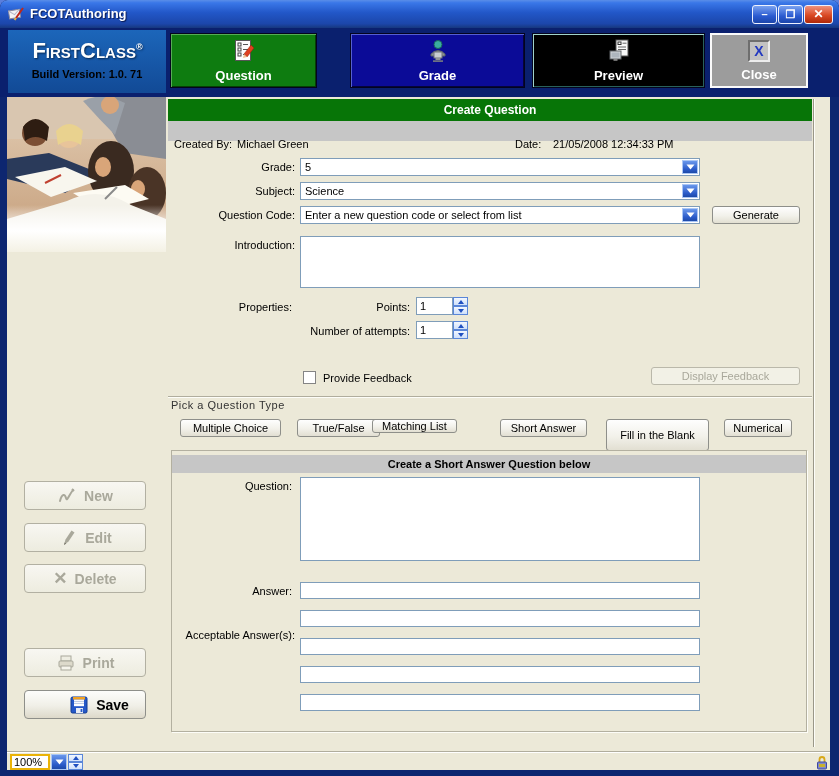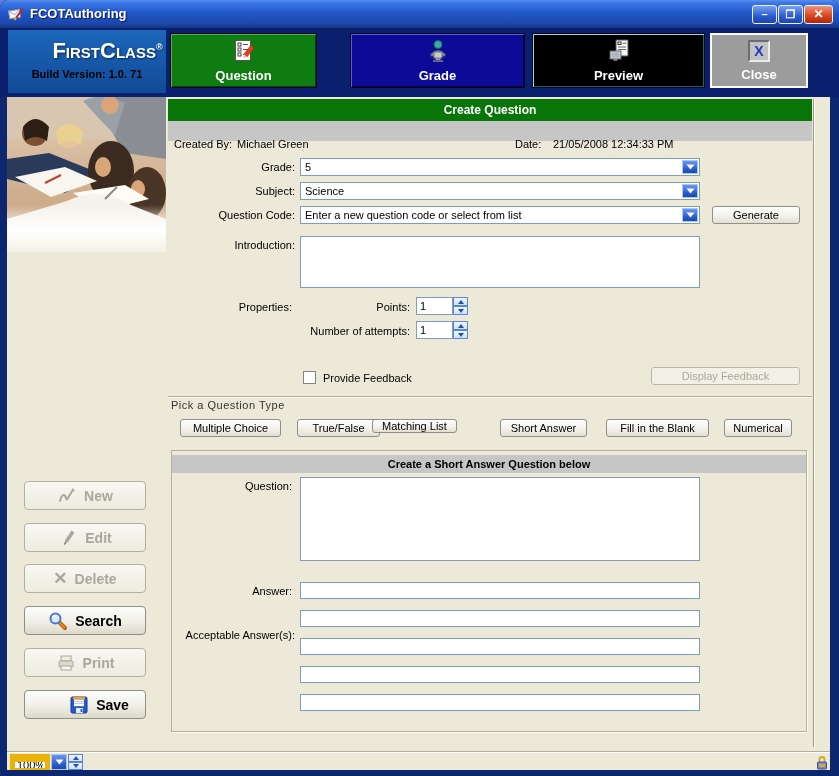--- a/index.html
+++ b/index.html
@@ -18,21 +18,21 @@
     color:#fff; font-weight:bold; text-align:center; line-height:17px; font-size:11px; cursor:default; }
   .winbtn.bmin  { left:752px; background:linear-gradient(180deg,#7aa2f0,#2a5ad0 60%,#1c46aa); }
   .winbtn.bmax  { left:778px; background:linear-gradient(180deg,#7aa2f0,#2a5ad0 60%,#1c46aa); }
   .winbtn.bclose{ left:804px; width:29px; background:linear-gradient(180deg,#f0927c,#da4a24 55%,#b02808); font-size:12px; }
 
   
   .band { position:absolute; left:0; top:28px; width:839px; height:69px; background:#0a206e; }
   .logo-panel { position:absolute; left:8px; top:2px; width:158px; height:63px;
     background:linear-gradient(180deg,#1c66ba,#124a96); }
   .logo-text { position:absolute; left:0; top:8px; width:159px; text-align:center; color:#fff;
-    font-weight:bold; font-size:22px; font-variant:small-caps; letter-spacing:0px; text-shadow:1px 1px 2px #06264e;margin-left:20px; }
+    font-weight:bold; font-size:22px; font-variant:small-caps; letter-spacing:0px; text-shadow:1px 1px 2px #06264e; }
   .logo-reg { font-size:9px; vertical-align:super; }
   .build-text { position:absolute; left:0; top:38px; width:158px; text-align:center; color:#000; font-weight:bold; font-size:11px; }
 
   .navbtn { position:absolute; top:5px; height:55px; border:1px solid #04041e; color:#fff; font-weight:bold; font-size:13px;
     display:flex; flex-direction:column; align-items:center; justify-content:flex-end; padding-bottom:4px; cursor:default; }
   .navbtn .navicon { flex:1; display:flex; align-items:center; justify-content:center; }
   .nav-question { left:170px; width:147px; background:#0e7c10; box-shadow:inset 1px 1px 0 #55ad55, inset -1px -1px 0 #053f05; }
   .nav-test     { left:350px; width:175px; background:#0b0b97; box-shadow:inset 1px 1px 0 #5560d0, inset -1px -1px 0 #04043c; }
   .nav-preview  { left:532px; width:173px; background:#000000; box-shadow:inset 1px 1px 0 #9ed2ca, inset -1px -1px 0 #29615b; }
   .nav-close    { left:710px; width:98px;  background:#9c9c9c; border:2px solid #fafafa; }
@@ -90,21 +90,21 @@
 
   .sep { position:absolute; left:168px; top:396px; width:644px; height:2px;
     border-top:1px solid #b0ad9d; border-bottom:1px solid #fdfdf8; }
 
   .groupbox { position:absolute; left:171px; top:450px; width:636px; height:282px;
     border:1px solid #b3b0a0; box-shadow:1px 1px 0 #fdfdf8; }
   .sa-header { position:absolute; left:172px; top:455px; width:634px; height:18px; background:#c6c6c6;
     font-weight:bold; font-size:11px; text-align:center; line-height:18px; }
 
   
-  .zoom-field { position:absolute; left:10px; top:754px; width:40px; height:16px; background:#eab308; border:5px solid #eab308; }
+  .zoom-field { position:absolute; left:10px; top:754px; width:40px; height:16px; background:#eab308; border:2px solid #eab308; }
   .zoom-field input { border:none; outline:none; width:100%; height:100%; padding:1px 2px; font:inherit; font-size:11px; }
   .zoom-arrow { position:absolute; left:51px; top:754px; width:16px; height:16px;
     background:linear-gradient(180deg,#6a98ec,#2a5ac8 70%,#1e4aa8); border:1px solid #aac6f4;
     display:flex; align-items:center; justify-content:center; cursor:default; }
   .zoom-spin { position:absolute; left:68px; top:754px; width:15px; height:16px; }
   .zoom-spin .spin-half { height:8px; }
   .zoom-spin .spin-dn { top:8px; }
   .lock { position:absolute; left:816px; top:755px; }
 </style>
 </head>
@@ -296,21 +296,21 @@
   <div class="lbl" style="left:323px; top:372px; width:120px; text-align:left;">Provide Feedback</div>
   <div class="xpbtn disabled" style="left:651px; top:367px; width:149px; height:18px;">Display Feedback</div>
 
   <div class="sep"></div>
   <div class="grouplbl" style="left:171px; top:399px;">Pick a Question Type</div>
 
   <div class="xpbtn" style="left:180px; top:419px; width:101px; height:18px;">Multiple Choice</div>
   <div class="xpbtn" style="left:297px; top:419px; width:83px;  height:18px;">True/False</div>
   <div class="xpbtn" style="left:372px; top:419px; width:85px;  height:14px;">Matching List</div>
   <div class="xpbtn" style="left:500px; top:419px; width:87px;  height:18px;">Short Answer</div>
-  <div class="xpbtn" style="left:606px; top:419px; width:103px; height:18px;">Fill in the Blank</div>
+  <div class="xpbtn" style="left:606px; top:419px; width:103px; height:32px;">Fill in the Blank</div>
   <div class="xpbtn" style="left:724px; top:419px; width:68px;  height:18px;">Numerical</div>
 
   <div class="groupbox"></div>
   <div class="sa-header">Create a Short Answer Question below</div>
 
   <div class="lbl" style="left:170px; top:480px; width:122px;">Question:</div>
   <div class="tfield" style="left:300px; top:477px; width:400px; height:84px;">
     <textarea style=""></textarea>
   </div>
 
@@ -347,29 +347,20 @@
       <path d="M6 17 L6.6 14.4 L8.4 15.6 Z" fill="#7b7a6e"></path>
     </svg>
     <span>Edit</span>
   </div>
 
   <div class="sidebtn disabled" style="top:564px;">
     <span style="font-size:17px; font-weight:bold; color:#a9a89b; line-height:1;">✕</span>
     <span>Delete</span>
   </div>
 
-  <div class="sidebtn" style="top:606px;">
-    <svg width="20" height="20" viewBox="0 0 20 20">
-      <line x1="11" y1="11" x2="17" y2="17" stroke="#b05808" stroke-width="4" stroke-linecap="round"></line>
-      <line x1="11" y1="11" x2="16.4" y2="16.4" stroke="#e8821c" stroke-width="2.4" stroke-linecap="round"></line>
-      <circle cx="7.5" cy="7.5" r="5" fill="#dceafc" stroke="#4a78c8" stroke-width="2"></circle>
-      <path d="M5 6 Q6.5 4 8.5 4.8" fill="none" stroke="#fff" stroke-width="1.4"></path>
-    </svg>
-    <span>Search</span>
-  </div>
 
   <div class="sidebtn disabled" style="top:648px;">
     <svg width="20" height="20" viewBox="0 0 20 20">
       <rect x="5" y="3" width="10" height="5" fill="#eeede2" stroke="#a9a89b"></rect>
       <rect x="3" y="8" width="14" height="6" rx="1" fill="#dddacb" stroke="#a9a89b"></rect>
       <rect x="5" y="13" width="10" height="4" fill="#f6f5ec" stroke="#a9a89b"></rect>
     </svg>
     <span>Print</span>
   </div>
 

